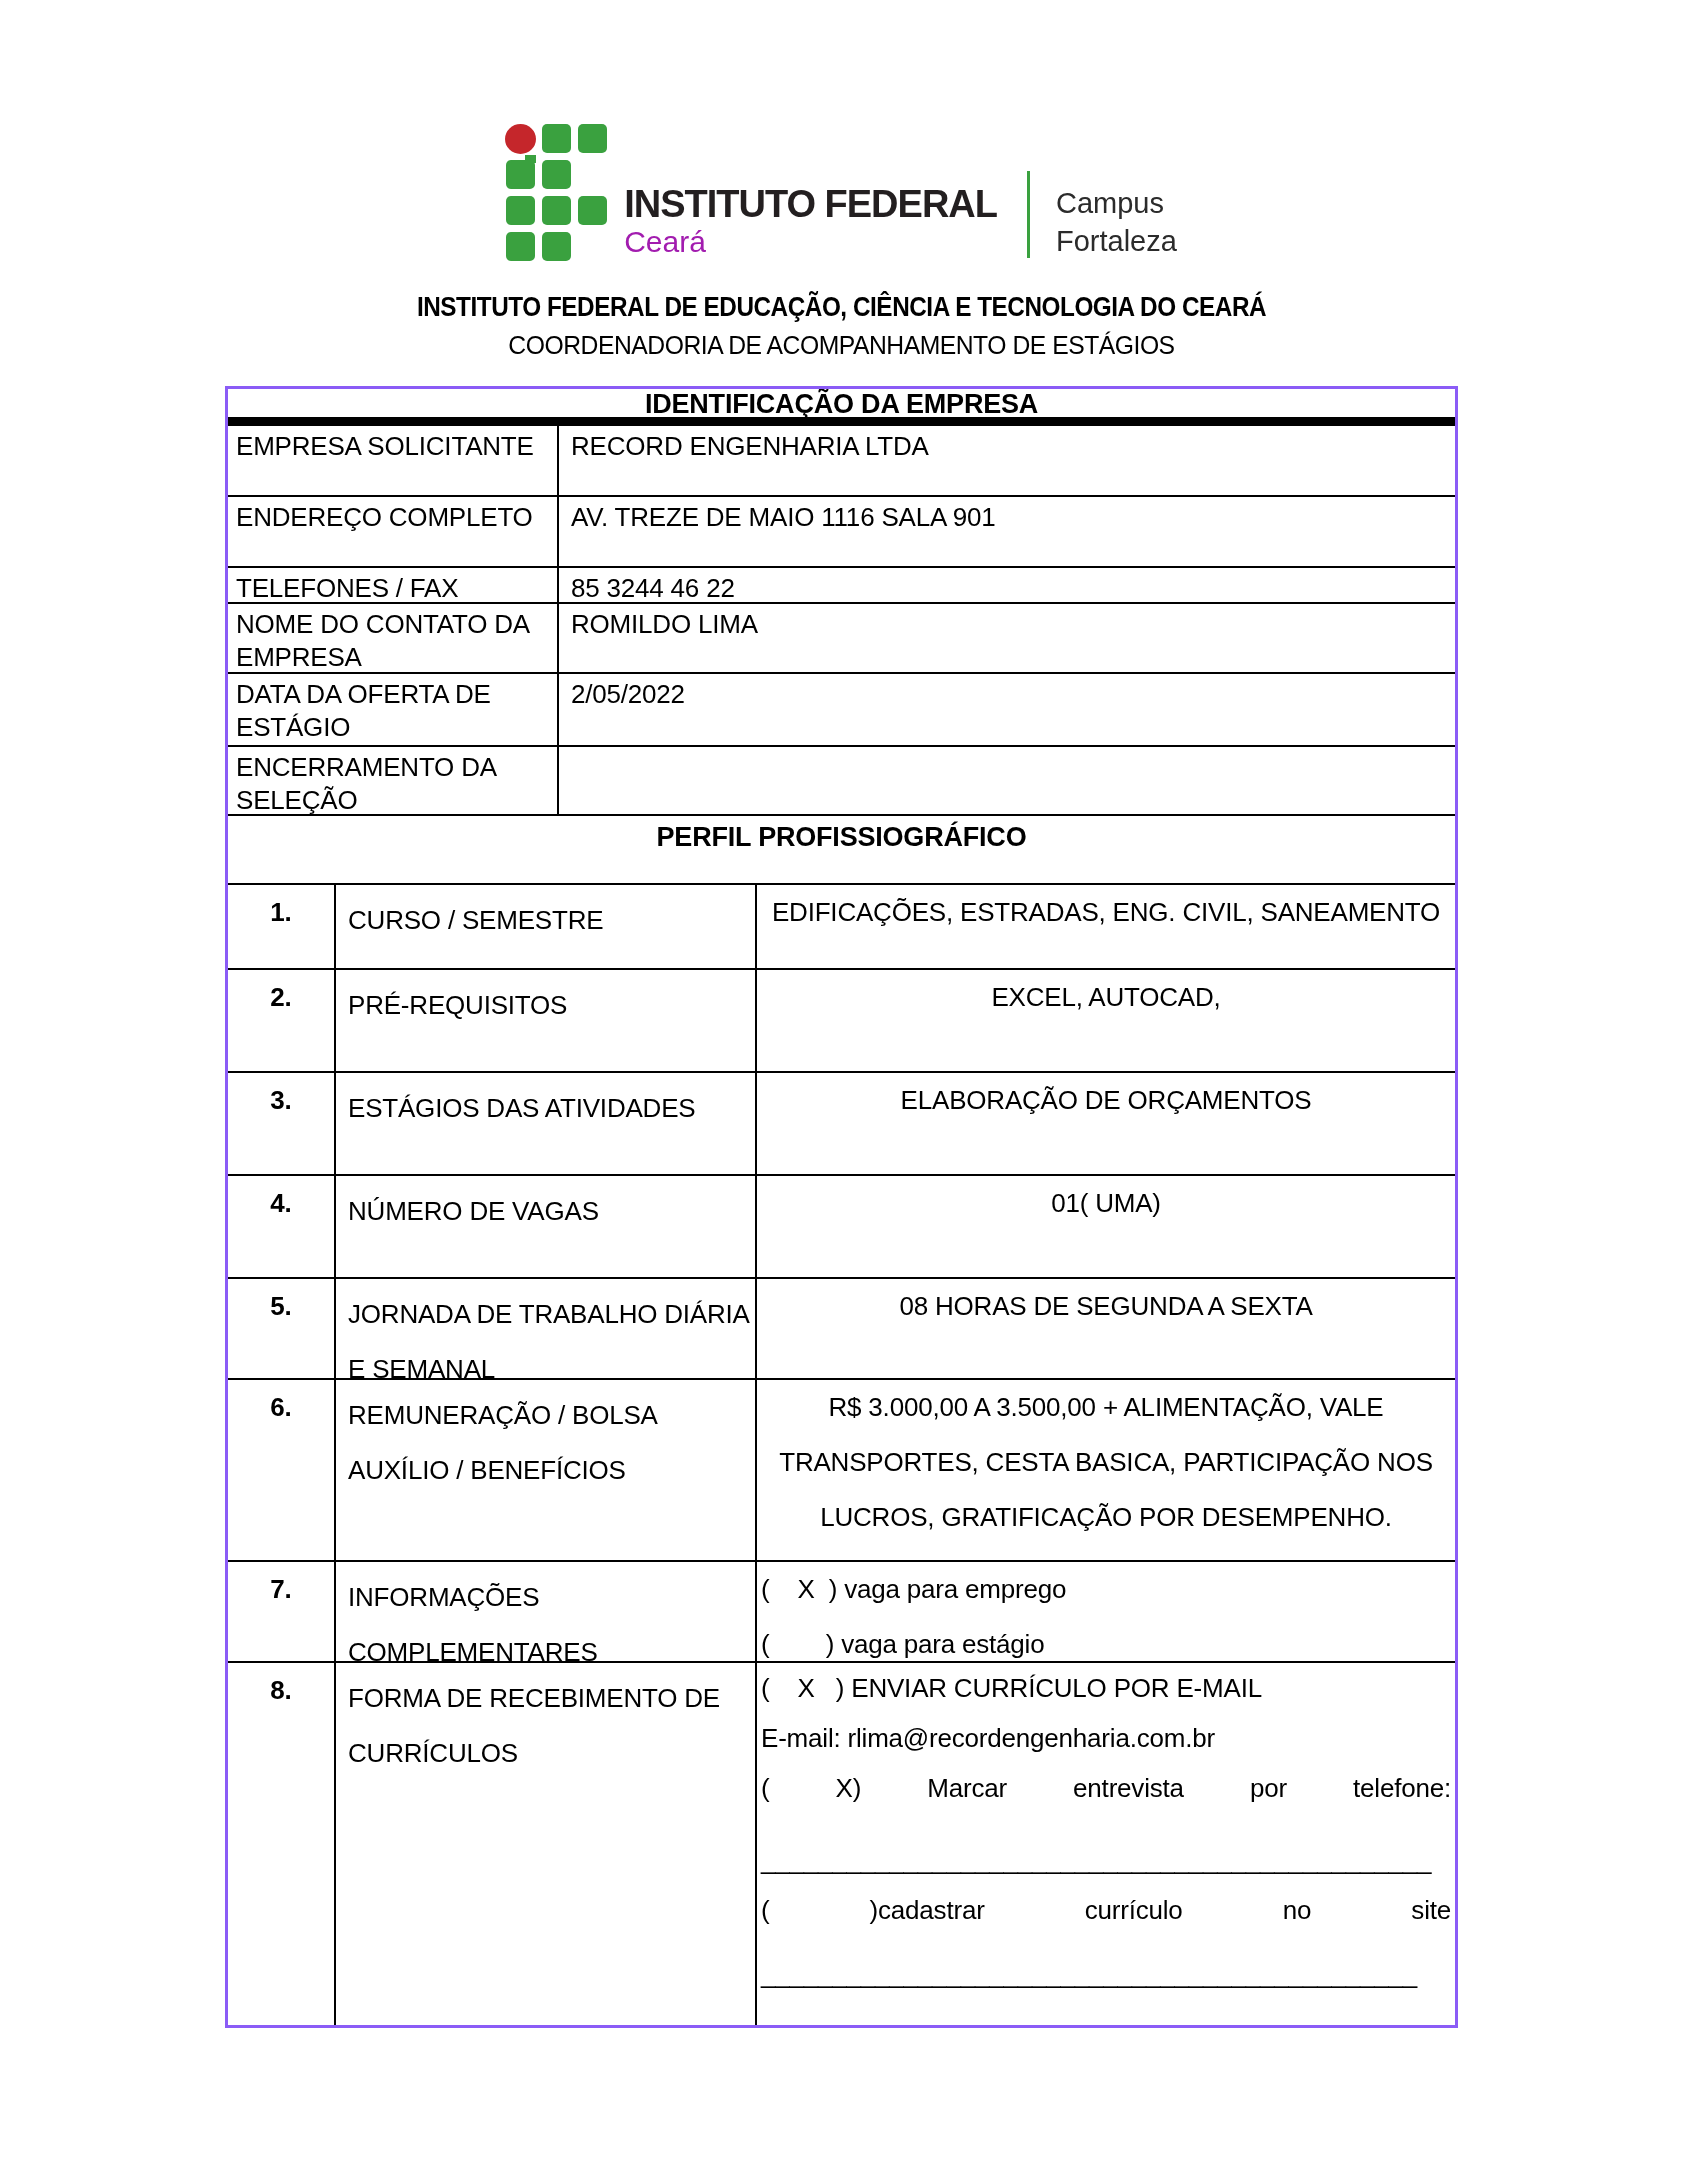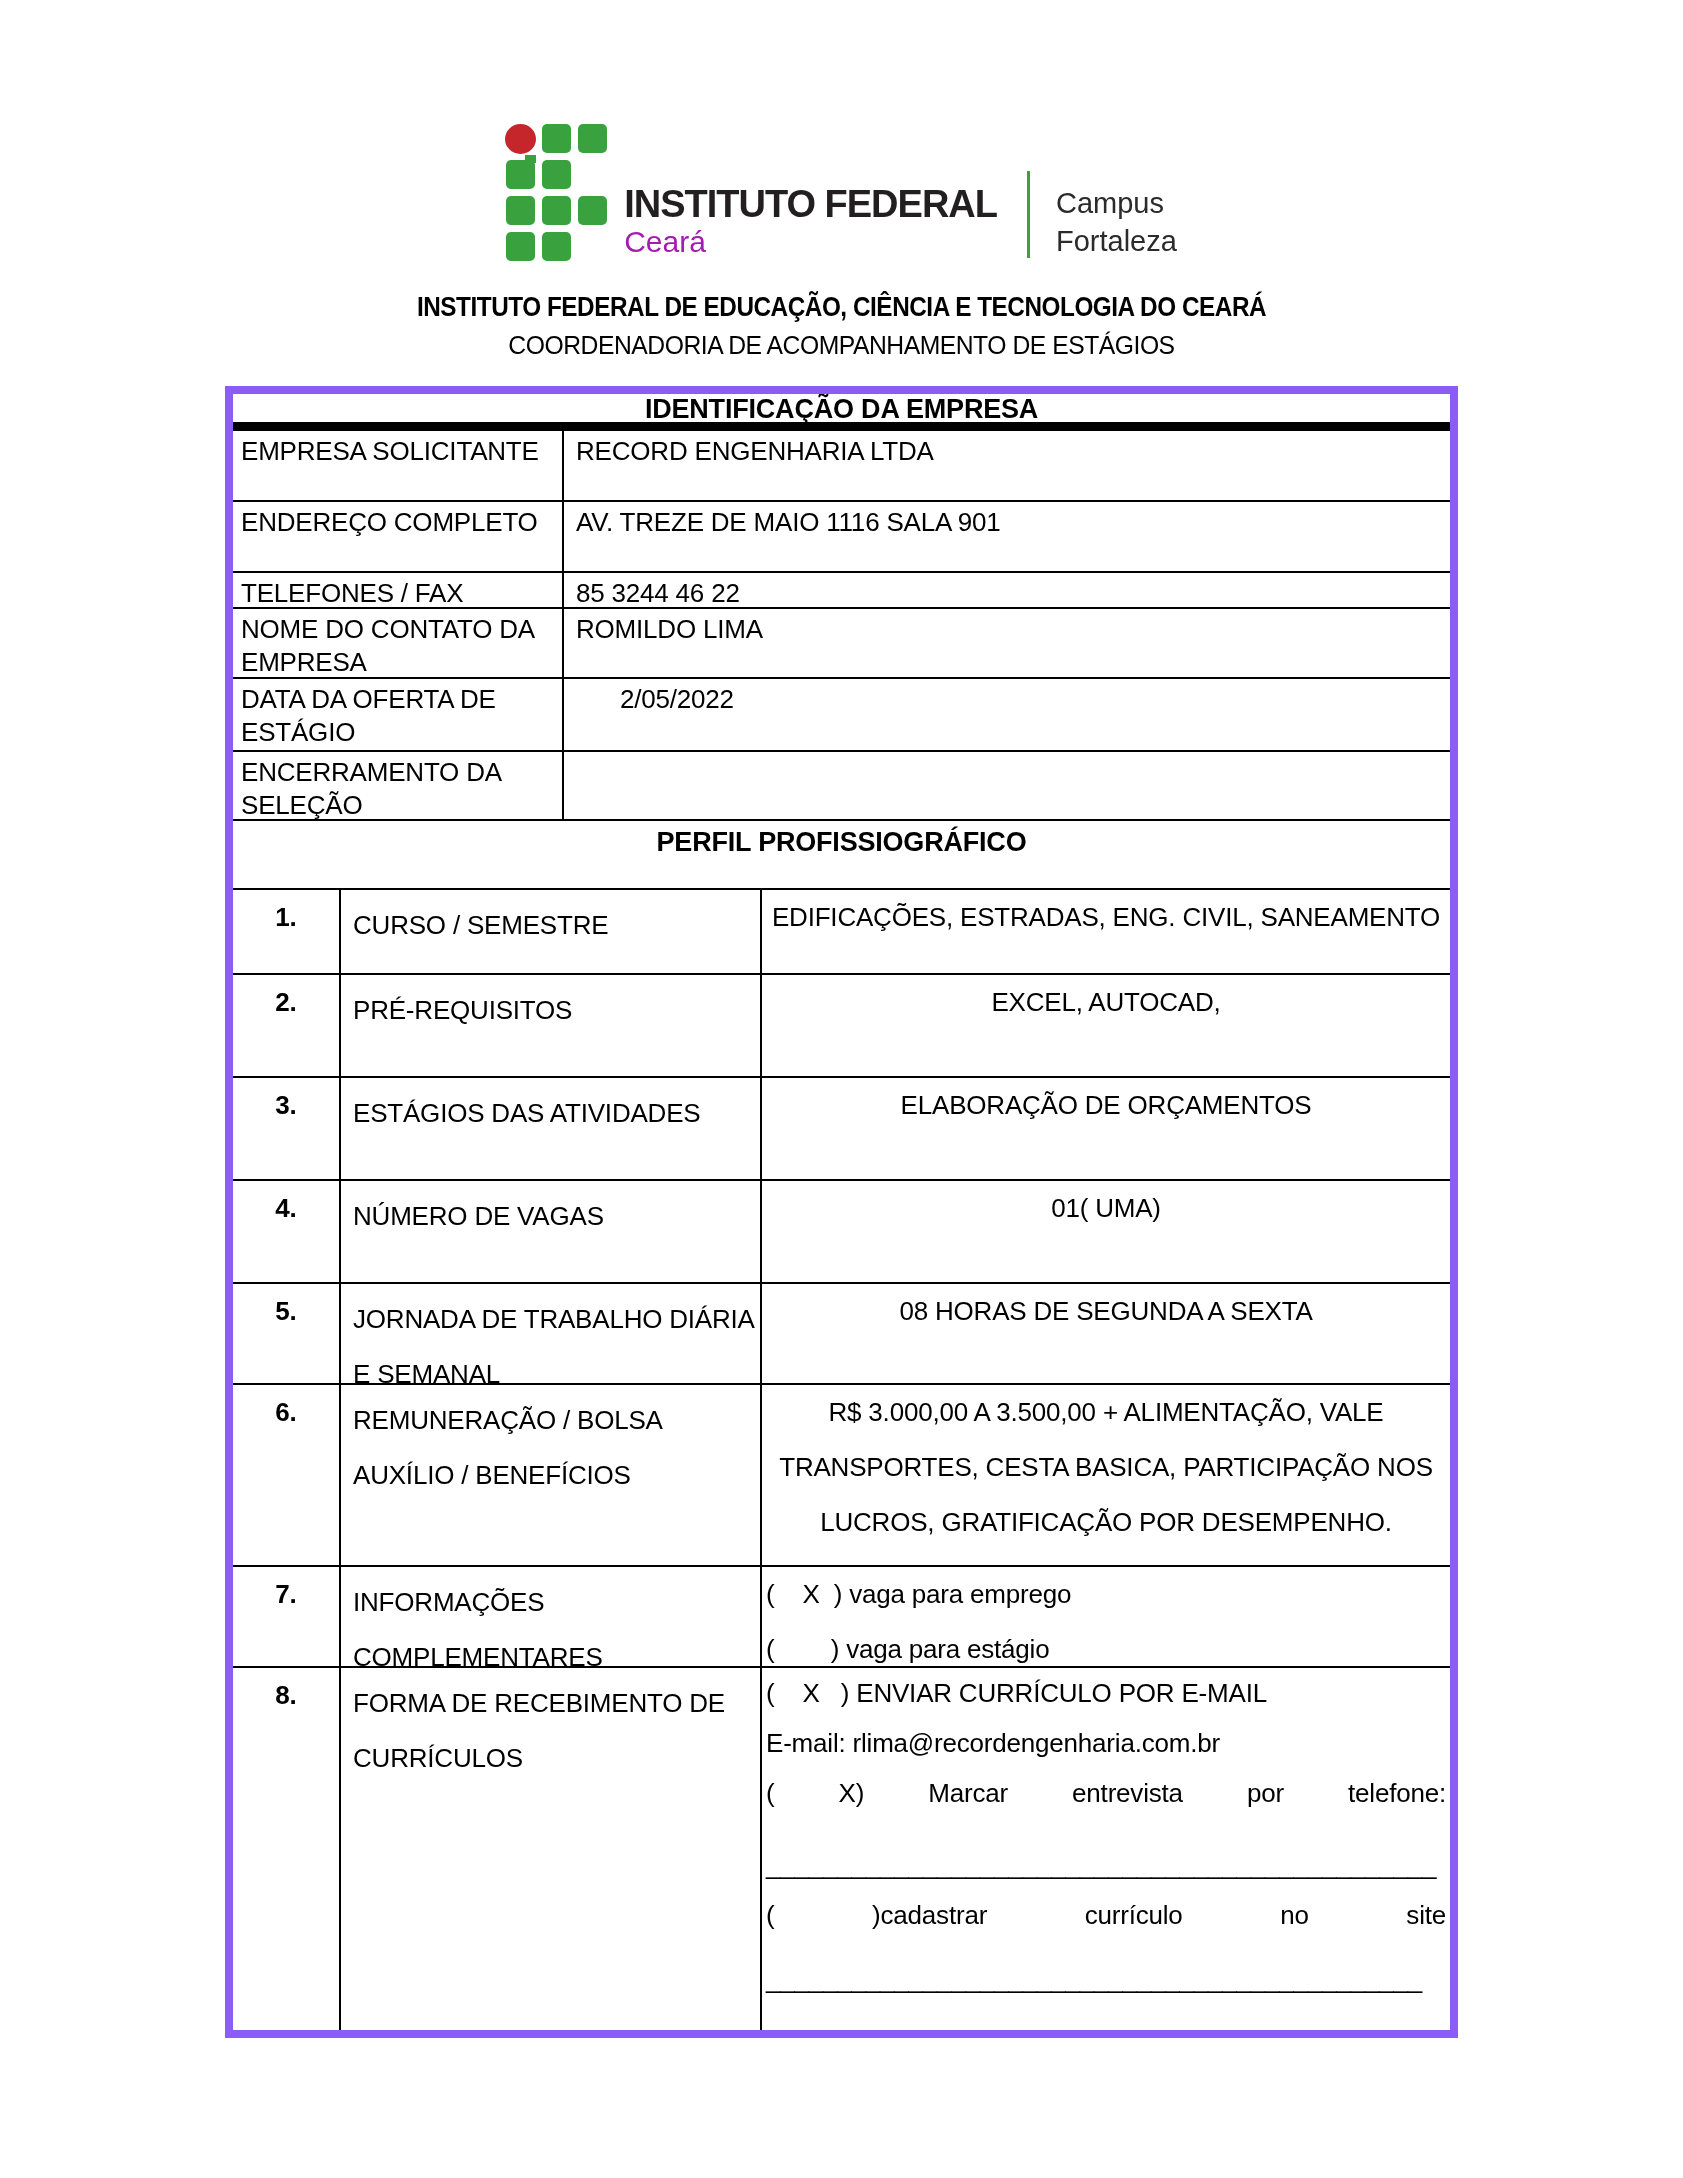--- a/index.html
+++ b/index.html
@@ -19,21 +19,21 @@
   .logo-title{font-size:38px;font-weight:700;color:#231f20;letter-spacing:-1px;line-height:40px;}
   .logo-sub{font-size:30px;color:#a21caf;line-height:36px;}
   .logo-sep{width:3px;height:87px;background:#3aa13f;margin:0 26px 2px 30px;}
   .logo-campus{font-size:29px;color:#2b2b2b;line-height:38px;padding-bottom:0px;}
   
   .doc-title{margin-top:32px;text-align:center;font-size:27px;font-weight:700;
     transform:scaleX(0.9);transform-origin:center;letter-spacing:-0.5px;}
   .doc-subtitle{margin-top:7px;text-align:center;font-size:26px;
     transform:scaleX(0.95);transform-origin:center;letter-spacing:-0.5px;}
   
-  .form{width:1233px;margin:25px auto 0;border:8px solid #8b5cf6;box-sizing:border-box;
+  .form{width:1233px;margin:25px auto 0;border:3px solid #8b5cf6;box-sizing:border-box;
     font-size:26px;letter-spacing:-0.2px;}
   .trow,.nrow{display:flex;border-top:2px solid #000;box-sizing:border-box;overflow:hidden;}
   .first{border-top:none;}
   .sec{font-weight:700;text-align:center;box-sizing:border-box;overflow:hidden;}
   .sec.id{height:37px;line-height:30px;border-bottom:9px solid #000;border-top:none;font-size:27px;}
   .sec.perfil{height:69px;line-height:42px;font-size:27px;}
   
   .tl{width:331px;box-sizing:border-box;border-right:2px solid #000;padding:4px 8px;line-height:33px;overflow:hidden;}
   .tv{flex:1;padding:4px 12px;line-height:33px;box-sizing:border-box;overflow:hidden;}
   .tl span{display:block;white-space:nowrap;}
@@ -46,21 +46,21 @@
   .nv .vl{display:block;line-height:55px;}
   .nv.center{text-align:center;}
   .pre{white-space:pre-wrap;}
   .ck7{line-height:55px;}
   .v8 .ck{line-height:50px;}
   .justify{text-align:justify;text-align-last:justify;}
   .blank1{margin-top:22px;}
   .blank2{margin-top:14px;}
   
   .h70{height:69px;} .h72{height:71px;} .h36{height:36px;} .h71{height:70px;}
-  .h74{height:73px;gap:44px;}
+  .h74{height:73px;}
   .h86{height:85px;} .h104{height:103px;} .h102{height:101px;}
   .h184{height:182px;} .h368{height:364px;}
 </style>
 </head>
 <body>
 
 <div class="logo-row">
   <div class="logo-mark">
     <div class="cell red"></div>
     <div class="cell"></div>

